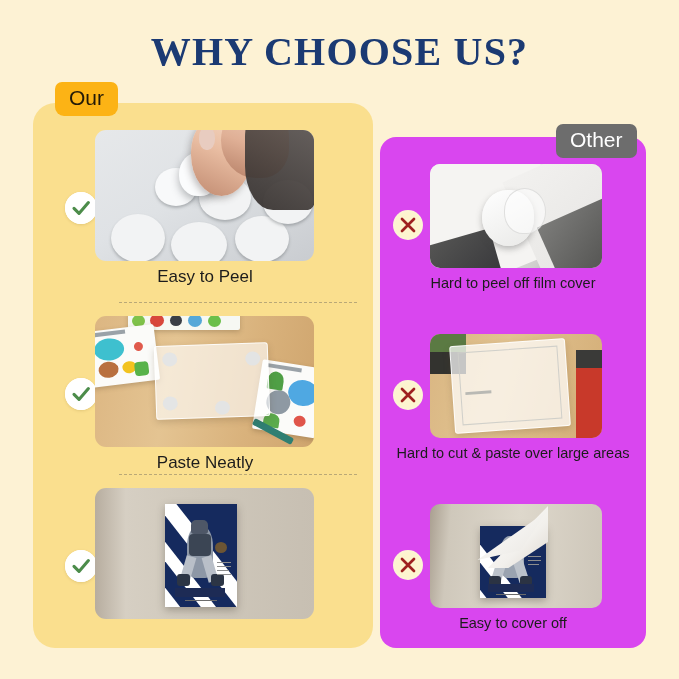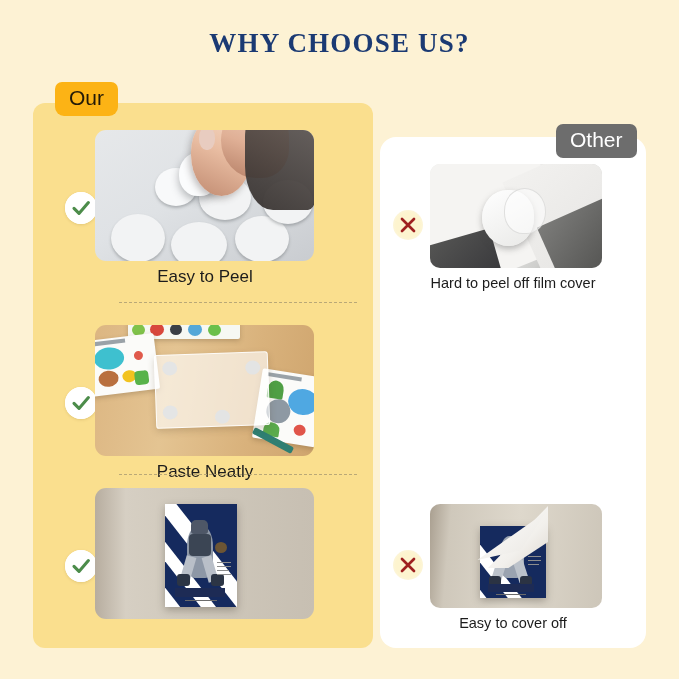--- a/index.html
+++ b/index.html
@@ -18,44 +18,44 @@
 
   
   #page-title {
     position: absolute;
     top: 28px;
     left: 0;
     width: 679px;
     text-align: center;
     font-family: "Liberation Serif", serif;
     font-weight: bold;
-    font-size: 27px;
+    font-size: 40px;
     letter-spacing: 1.2px;
     color: #1b3a73;
     white-space: nowrap;
   }
 
   
   #our-panel {
     position: absolute;
     left: 33px;
     top: 103px;
     width: 340px;
     height: 545px;
     background: #fadf8e;
-    border-radius: 12px;
+    border-radius: 22px;
   }
 
   #other-panel {
     position: absolute;
     left: 380px;
     top: 137px;
     width: 266px;
     height: 511px;
-    background: #ffffff;
+    background: #d946ef;
     border-radius: 16px;
   }
 
   
   .badge {
     position: absolute;
     font-size: 21px;
     padding: 5px 14px 7px 14px;
     border-radius: 7px;
     line-height: 1.05;
@@ -227,21 +227,21 @@
         <div style="position:absolute;left:126px;top:-26px;width:68px;height:74px;border-radius:50% 46% 40% 52%;background:linear-gradient(200deg,#f3d6c2 0%,#e0b096 55%,#b57f66 100%)"></div>
         <div style="position:absolute;left:104px;top:-4px;width:16px;height:24px;border-radius:50% 50% 45% 45%;background:#e8ccc0"></div>
         <div style="position:absolute;left:150px;top:-30px;width:70px;height:110px;background:linear-gradient(210deg,rgba(90,82,78,.85),rgba(55,50,48,.95));border-radius:34% 10% 10% 40%"></div>
       </div>
     </div>
     <div class="cap" style="top:137px">Easy to Peel</div>
   </div>
 
   <div class="dashed" style="top:199px"></div>
 
-  <div class="our-row" style="top:222px;height:168px">
+  <div class="our-row" style="top:213px;height:168px">
     <div class="mark" style="top:62px">
       <svg viewBox="0 0 32 32" aria-hidden="true">
         <circle cx="16" cy="16" r="16" fill="#ffffff"></circle>
         <path d="M9 16.4 L14 21.4 L23.4 10.6" fill="none" stroke="#4C8C4A" stroke-width="3.1" stroke-linecap="round" stroke-linejoin="round"></path>
       </svg>
     </div>
     <div class="media" style="top:0;height:131px">
       <div class="art art-desk">
 
         <div class="sticker-sheet" style="left:33px;top:-4px;width:112px;height:18px;background:#f6f8f3">
@@ -335,20 +335,40 @@
         <div style="position:absolute;left:118px;top:46px;width:72px;height:70px;background:linear-gradient(150deg,#7c7c7a,#4c4c4a);transform:rotate(-24deg)"></div>
         <div style="position:absolute;left:-24px;top:76px;width:92px;height:50px;background:linear-gradient(150deg,#5a5a58,#37373a);transform:rotate(-16deg)"></div>
 
         <div style="position:absolute;left:52px;top:26px;width:52px;height:56px;border-radius:50% 46% 50% 52%;background:linear-gradient(150deg,#ffffff,#e9e9e7);box-shadow:0 3px 6px rgba(70,70,68,.35)"></div>
         <div style="position:absolute;left:74px;top:24px;width:42px;height:46px;border-radius:50% 52% 48% 46%;background:rgba(255,255,255,.55);border:1px solid rgba(220,220,218,.9)"></div>
       </div>
     </div>
     <div class="cap" style="top:110px">Hard to peel off film cover</div>
   </div>
 
+  <div class="other-row" style="top:197px;height:168px">
+    <div class="mark" style="top:46px">
+      <svg viewBox="0 0 30 30" aria-hidden="true">
+        <path d="M9 9 L21 21 M21 9 L9 21" fill="none" stroke="#9E2020" stroke-width="2.7" stroke-linecap="round"></path>
+      </svg>
+    </div>
+    <div class="media" style="top:0;height:104px">
+      <div class="art" style="background:linear-gradient(105deg,#d9b682 0%,#e2c391 40%,#d3ad76 100%)">
+        <div style="position:absolute;left:-4px;top:-6px;width:40px;height:34px;background:#5b7a43;border-radius:3px"></div>
+        <div style="position:absolute;left:-4px;top:18px;width:40px;height:22px;background:#33332f"></div>
+        <div style="position:absolute;left:146px;top:30px;width:32px;height:74px;background:#c8392a"></div>
+        <div style="position:absolute;left:146px;top:16px;width:32px;height:18px;background:#3a3a38"></div>
+        <div class="film" style="left:22px;top:8px;width:116px;height:88px;transform:rotate(-4deg);background:rgba(255,255,255,.72)">
+          <div style="position:absolute;left:7px;top:6px;right:7px;bottom:7px;border:1px solid rgba(205,205,200,.95)"></div>
+          <div style="position:absolute;left:12px;top:46px;width:26px;height:3px;background:#b9b9b4"></div>
+        </div>
+      </div>
+    </div>
+    <div class="cap" style="top:110px">Hard to cut &amp; paste over large areas</div>
+  </div>
 
   <div class="other-row" style="top:367px;height:150px">
     <div class="mark" style="top:46px">
       <svg viewBox="0 0 30 30" aria-hidden="true">
         <path d="M9 9 L21 21 M21 9 L9 21" fill="none" stroke="#9E2020" stroke-width="2.7" stroke-linecap="round"></path>
       </svg>
     </div>
     <div class="media" style="top:0;height:104px">
       <div class="art" style="background:linear-gradient(95deg,#a99f90 0%,#cfc8bb 12%,#ded8cc 50%,#cdc6b9 100%)">
         <div class="poster" style="left:50px;top:22px;width:66px;height:72px">

